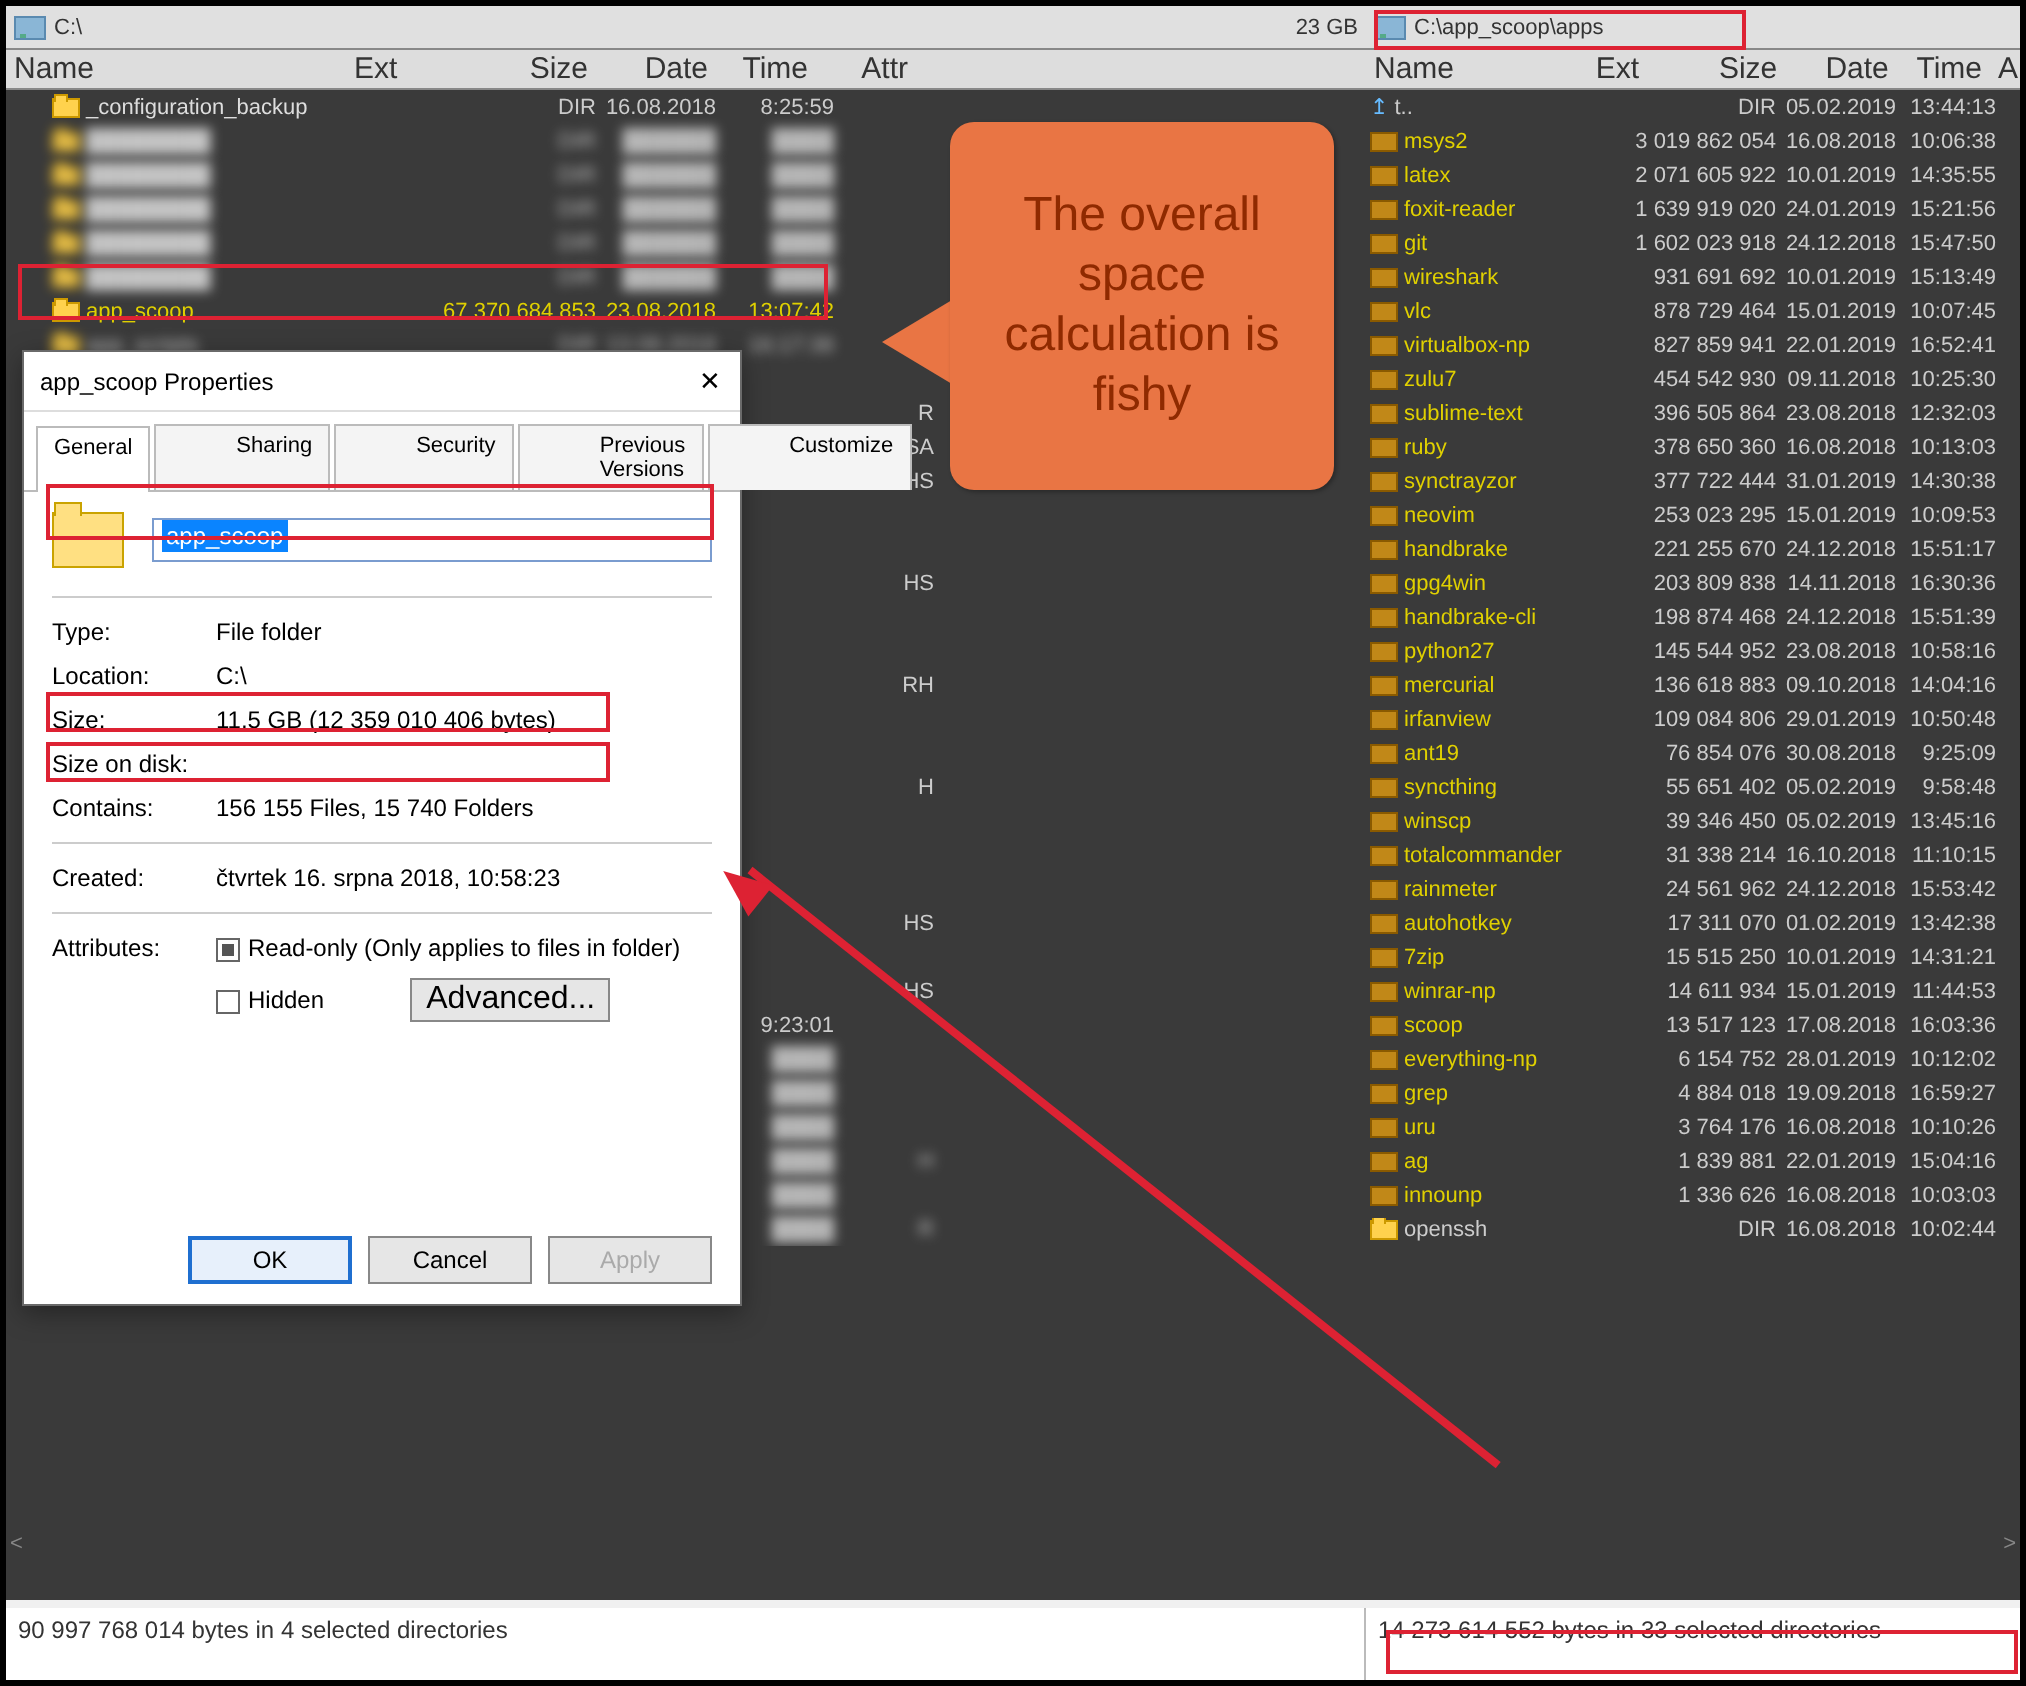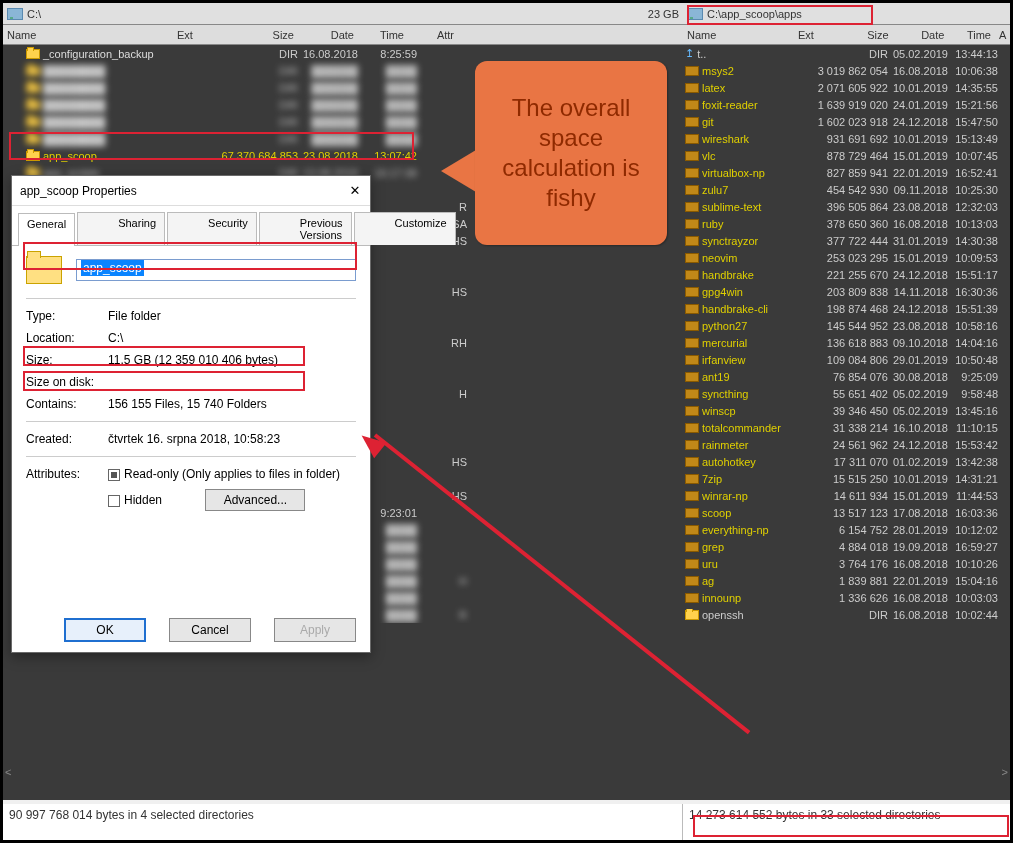--- a/index.html
+++ b/index.html
@@ -24,21 +24,21 @@
 .drive-icon {
   width: 16px; height: 12px; background: #8ab6d6; margin-right: 4px; border: 1px solid #5a8ab0;
   position: relative; display: inline-block;
 }
 .drive-icon::after { content: ""; position: absolute; bottom: 0; left: 2px; width: 3px; height: 2px; background: #5a8; }
 .path-text { flex: 1; }
 .free-space { color: #333; }
 
 .col-headers {
   background: #ddd; color: #333; height: 20px; display: flex;
-  font-size: 11px; border-bottom: 1px solid #888; align-items: center;
+  font-size: 15px; border-bottom: 1px solid #888; align-items: center;
 }
 .col-headers div { padding: 0 4px; }
 .left-panel .c-name { width: 170px; }
 .left-panel .c-ext { width: 35px; }
 .left-panel .c-size { width: 90px; text-align: right; }
 .left-panel .c-date { width: 60px; text-align: right; }
 .left-panel .c-time { width: 50px; text-align: right; }
 .left-panel .c-attr { width: 50px; text-align: right; }
 
 .right-panel .c-name { width: 120px; }
@@ -103,25 +103,25 @@
 .big-folder { width: 36px; height: 28px; background:#ffe082; border:1px solid #caa300; margin-right:14px; position:relative;}
 .big-folder::before { content:""; position:absolute; top:-6px; left:0; width:12px; height:6px; background:#ffe082; border:1px solid #caa300; border-bottom:none;}
 .name-input { flex:1; height:22px; border:1px solid #7a9ccf; padding:1px 4px; font-size:12px; background:#fff;}
 .name-input .seltext { background:#0a84ff; color:#fff; padding:1px 2px;}
 .prop-line { display:flex; margin: 8px 0; align-items:center;}
 .prop-label { width: 82px; }
 .prop-val { flex:1; }
 .dlg-sep { height:1px; background:#ccc; margin: 10px 0;}
 .attr-check { display:inline-block; width:12px; height:12px; border:1px solid #666; background:#fff; margin-right:4px; vertical-align:middle; position:relative;}
 .attr-check.filled::after { content:""; position:absolute; left:2px; top:2px; width:6px; height:6px; background:#555;}
-.dlg-buttons { position:absolute; bottom:10px; right:14px; display:flex; gap:23px;}
+.dlg-buttons { position:absolute; bottom:10px; right:14px; display:flex; gap:8px;}
 .dlg-btn { width:82px; height:24px; border:1px solid #888; background:#e6e6e6; font-size:12px;}
 .dlg-btn.primary { border:2px solid #1f6fd0; background:#e7f0fb;}
 .dlg-btn.disabled { color:#aaa; }
-.adv-btn { width:100px; height:22px; border:1px solid #888; background:#e6e6e6; font-size:12px; margin-left:40px;}
+.adv-btn { width:100px; height:22px; border:1px solid #888; background:#e6e6e6; font-size:16px; margin-left:40px;}
 
 
 .red-box { position:absolute; border:2px solid #d23; pointer-events:none; }
 .rb1 { left: 684px; top: 2px; width: 186px; height: 20px; }
 .rb2 { left: 690px; top: 812px; width: 316px; height: 22px; }
 .rb3 { left: 6px; top: 129px; width: 405px; height: 28px; }
 .rb4 { left: 20px; top: 239px; width: 334px; height: 28px; }
 .rb5 { left: 20px; top: 343px; width: 282px; height: 20px; }
 .rb6 { left: 20px; top: 368px; width: 282px; height: 20px; }
 

